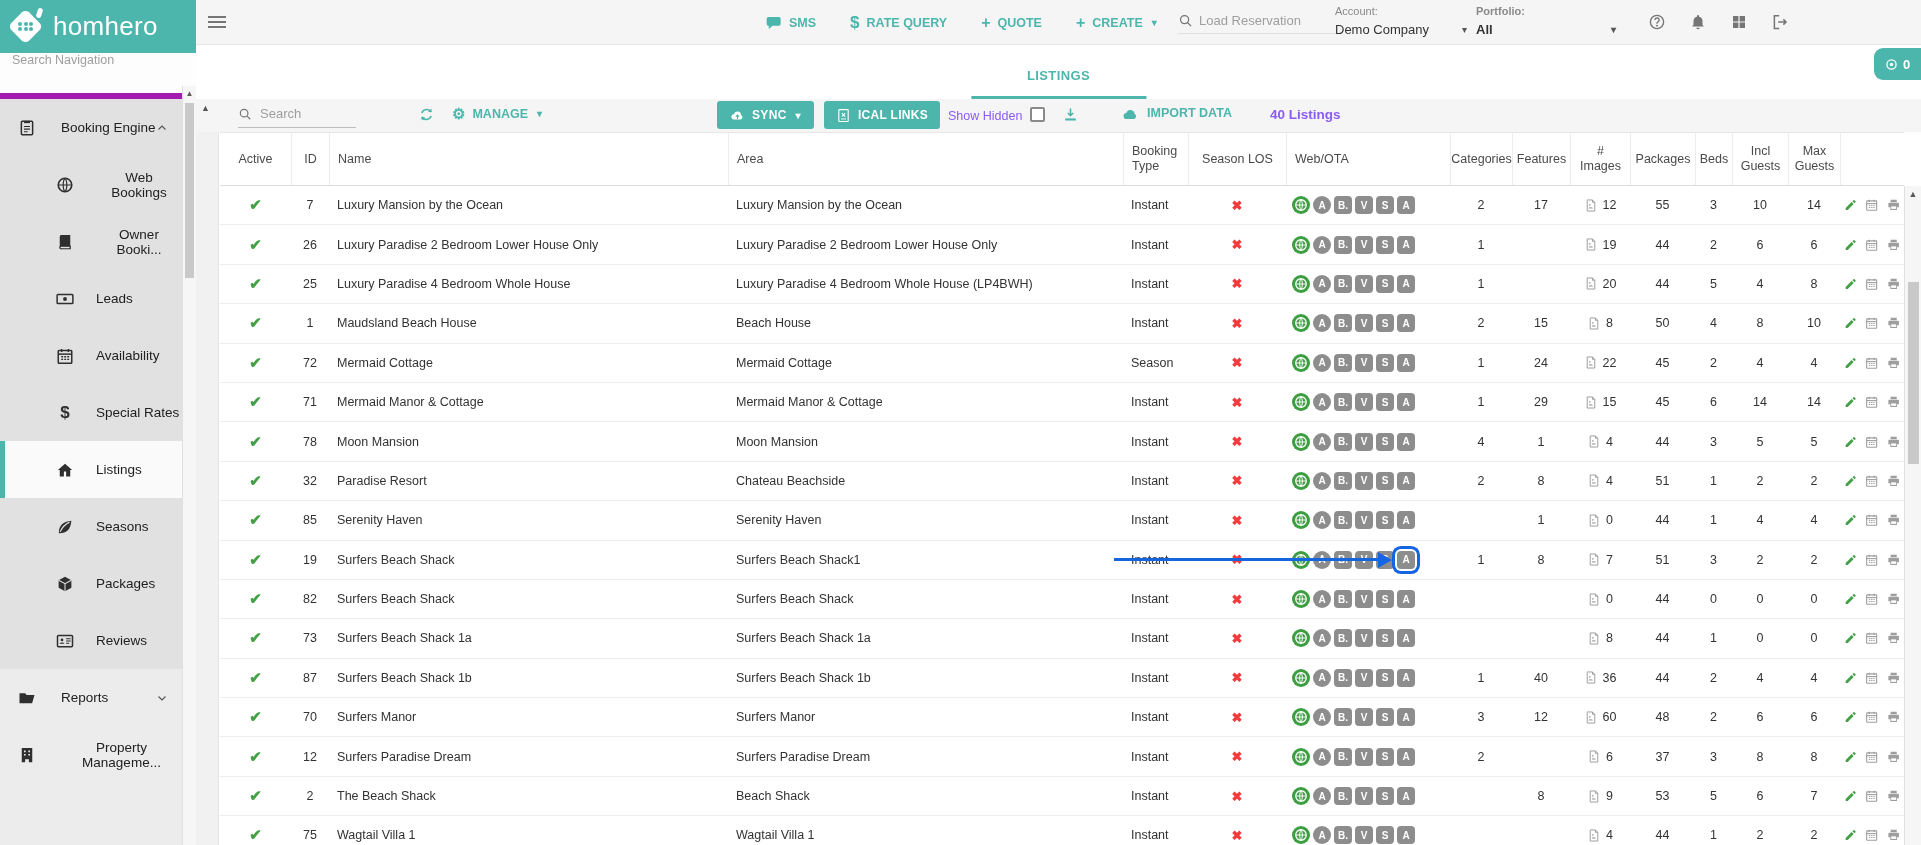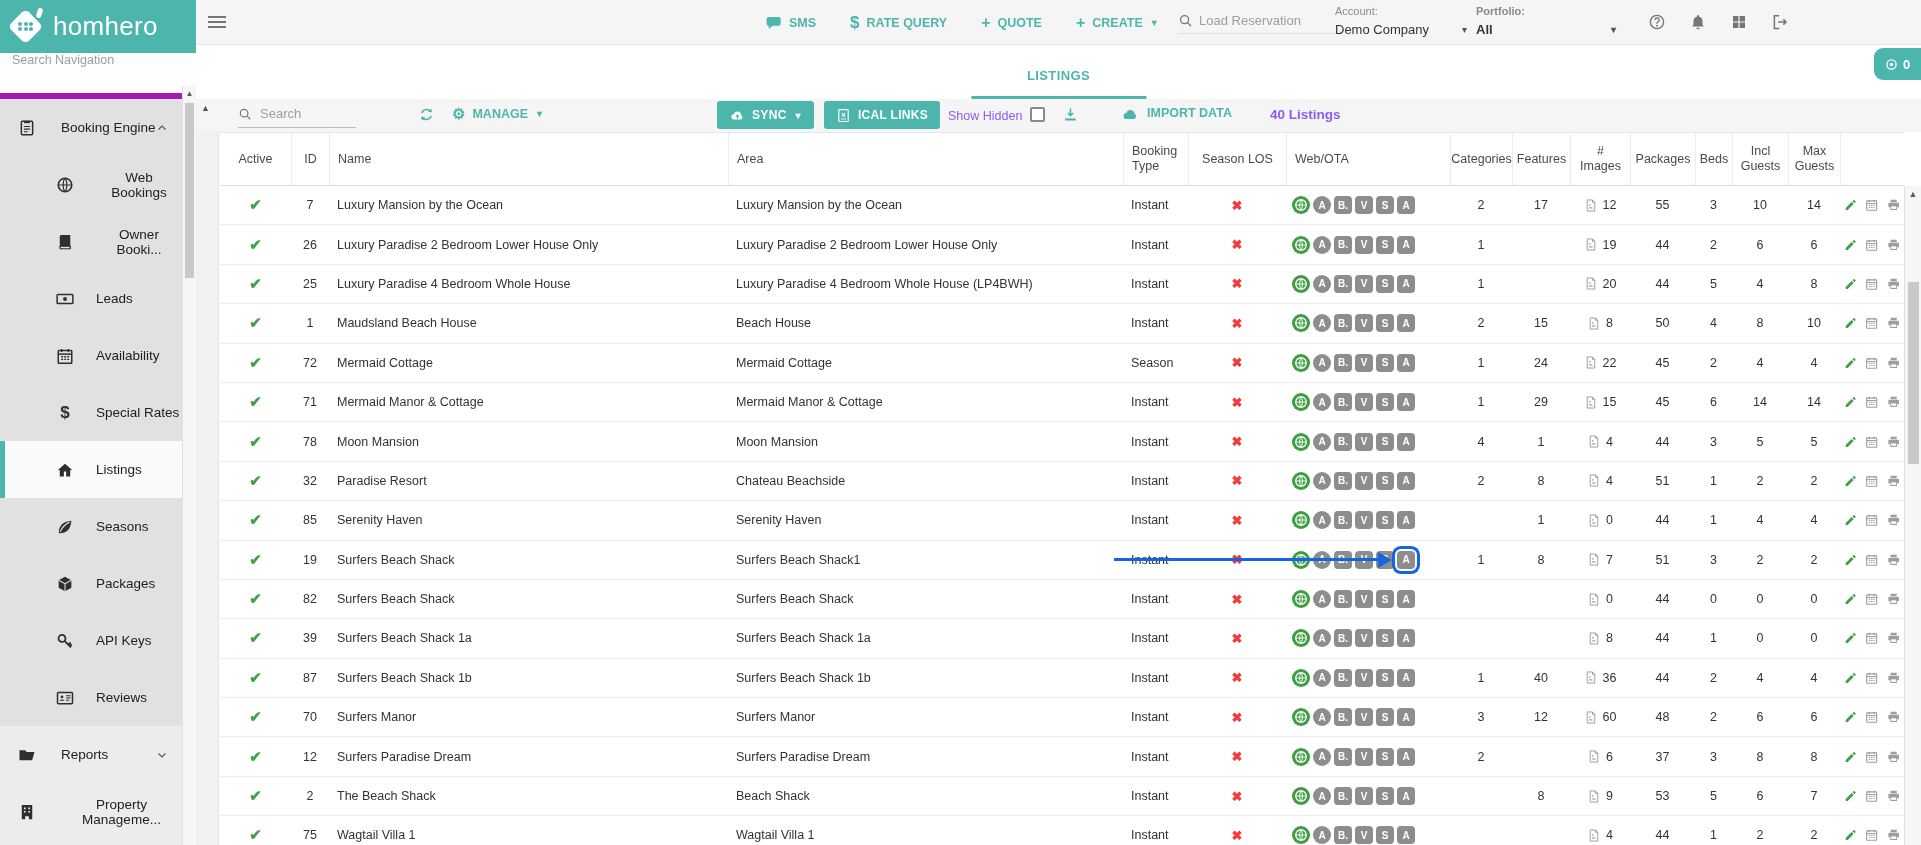--- a/index.html
+++ b/index.html
@@ -248,29 +248,20 @@
           <span class="label">Seasons</span>
         </div>
         <div class="item child">
           <span class="icn mi">
             <svg viewBox="0 0 24 24" fill="currentColor">
               <path d="M12 2.2l8.5 4.7v10.2L12 21.8l-8.5-4.7V6.9z"></path>
               <path d="M3.5 6.9L12 11.6l8.5-4.7M12 11.6v10" stroke="#e1e1e1" stroke-width="1.4" fill="none"></path>
             </svg>
           </span>
           <span class="label">Packages</span>
-        </div>
-        <div class="item child">
-          <span class="icn mi">
-            <svg viewBox="0 0 24 24">
-              <circle cx="8" cy="8.5" r="4.6" fill="none" stroke="currentColor" stroke-width="2.4"></circle>
-              <path d="M11.5 12l8.5 8.5M16.5 17l3-3M18.5 19l2.5-2.5" stroke="currentColor" stroke-width="2.4" fill="none"></path>
-            </svg>
-          </span>
-          <span class="label">API Keys</span>
         </div>
         <div class="item child">
           <span class="icn mi">
             <svg viewBox="0 0 24 24">
               <rect x="2" y="4.5" width="20" height="15" rx="1.2" fill="none" stroke="currentColor" stroke-width="2"></rect>
               <circle cx="8" cy="10.5" r="1.8" fill="currentColor"></circle>
               <path d="M4.8 15.8c.4-2.4 6-2.4 6.4 0z" fill="currentColor"></path>
               <path d="M13.5 9h6M13.5 12h6M13.5 15h4" stroke="currentColor" stroke-width="1.5"></path>
             </svg>
           </span>
@@ -1214,21 +1205,21 @@
               <path d="M4 8h16a1.5 1.5 0 0 1 1.5 1.5V16H18v5H6v-5H2.5V9.5A1.5 1.5 0 0 1 4 8z"></path>
               <path d="M7.5 14.5h9V19h-9z" fill="#fff"></path>
             </svg>
           </span>
         </div>
       </div>
       <div class="tr">
         <div class="td al-c">
           <span class="check-glyph">✔</span>
         </div>
-        <div class="td al-c">39</div>
+        <div class="td al-c">73</div>
         <div class="td al-l">Surfers Beach Shack 1a</div>
         <div class="td al-l">Surfers Beach Shack 1a</div>
         <div class="td al-l">Instant</div>
         <div class="td al-c">
           <span class="x-glyph">✖</span>
         </div>
         <div class="td ota-cell">
           <span class="ota web">
             <span class="ai icn">
               <svg viewBox="0 0 24 24">

